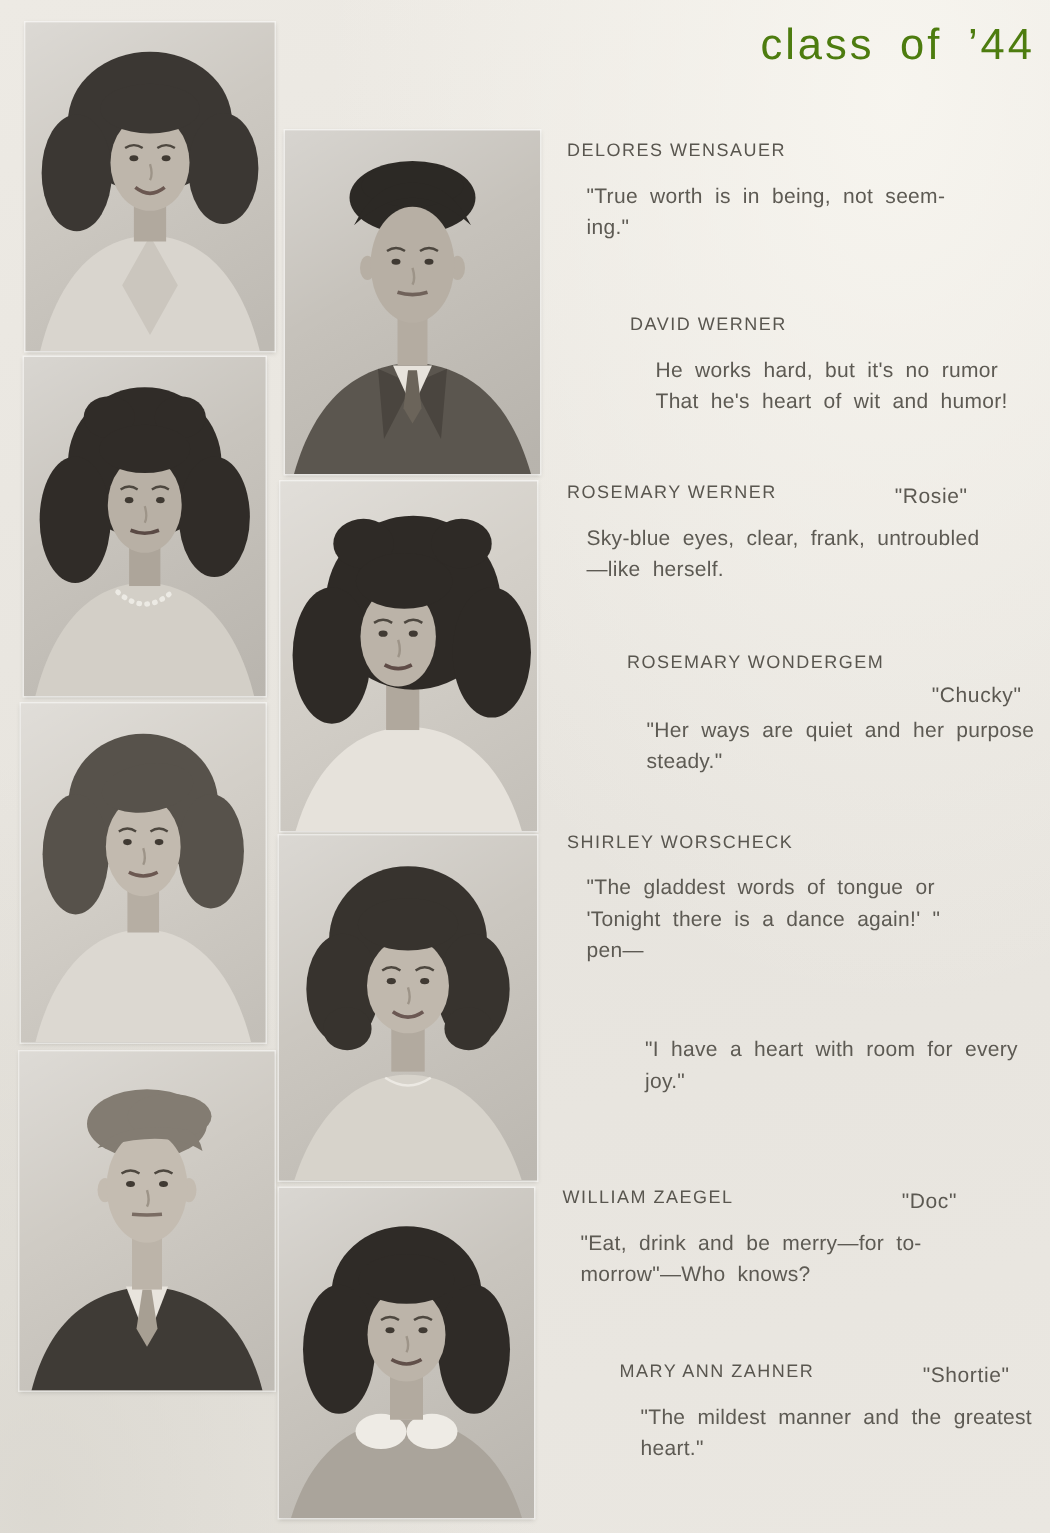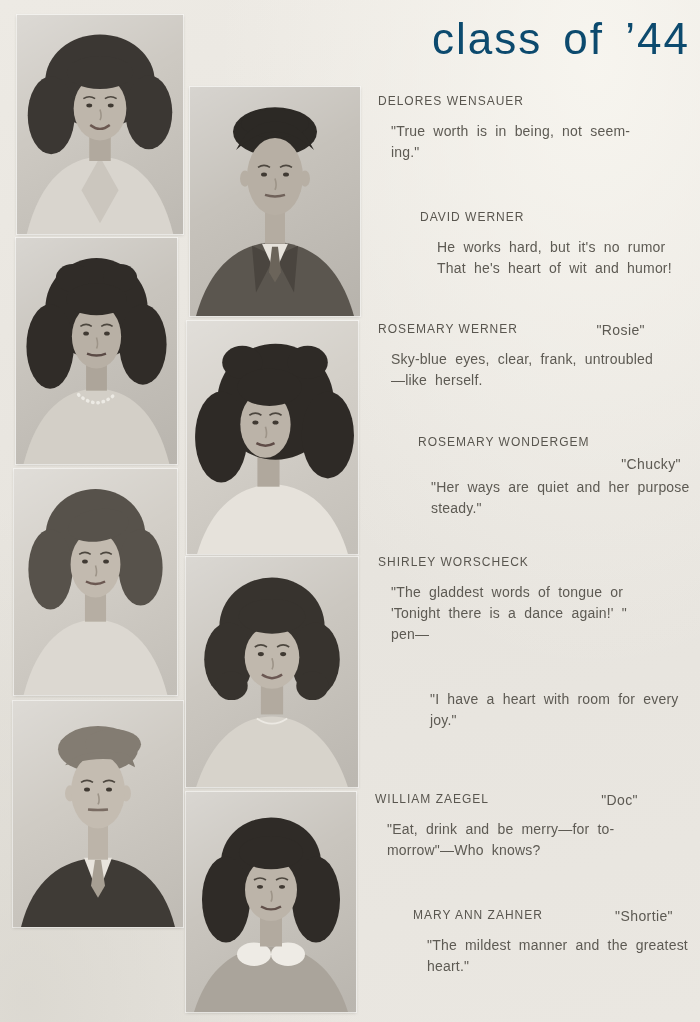--- a/index.html
+++ b/index.html
@@ -7,22 +7,22 @@
     width:700px;height:1022px;position:relative;overflow:hidden;
     font-family:"Liberation Sans", sans-serif;color:#55524c;
     background-color:#e9e6e0;
     background-image:
       radial-gradient(ellipse at 85% 6%, rgba(248,246,240,.9) 0%, rgba(248,246,240,0) 45%),
       radial-gradient(ellipse at 4% 98%, rgba(214,211,203,.7) 0%, rgba(214,211,203,0) 35%),
       linear-gradient(165deg,#edeae4 0%,#e7e4de 55%,#eae7e1 100%);
   }
   .page-title{
     position:absolute;top:14px;right:10px;
-    font-size:44px;font-weight:300;letter-spacing:2px;word-spacing:7px;
-    color:#0c4a6e;
+    font-size:29px;font-weight:300;letter-spacing:2px;word-spacing:7px;
+    color:#4d7c0f;
   }
   .photo{
     position:absolute;
     box-shadow:0 0 0 1px rgba(255,255,255,.5), 0 1px 3px rgba(90,85,78,.28);
     background-image:linear-gradient(150deg, rgba(255,255,255,.30), rgba(255,255,255,0) 42%, rgba(58,54,48,.10) 96%);
   }
   .photo svg{display:block;}
   .text-col{position:absolute;left:375px;top:0;width:318px;}
   .entry{position:absolute;left:0;width:318px;}
   .name-row{position:relative;line-height:20px;white-space:nowrap;}

